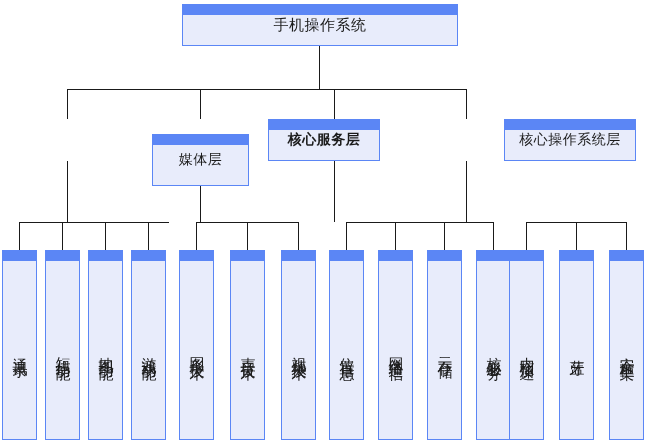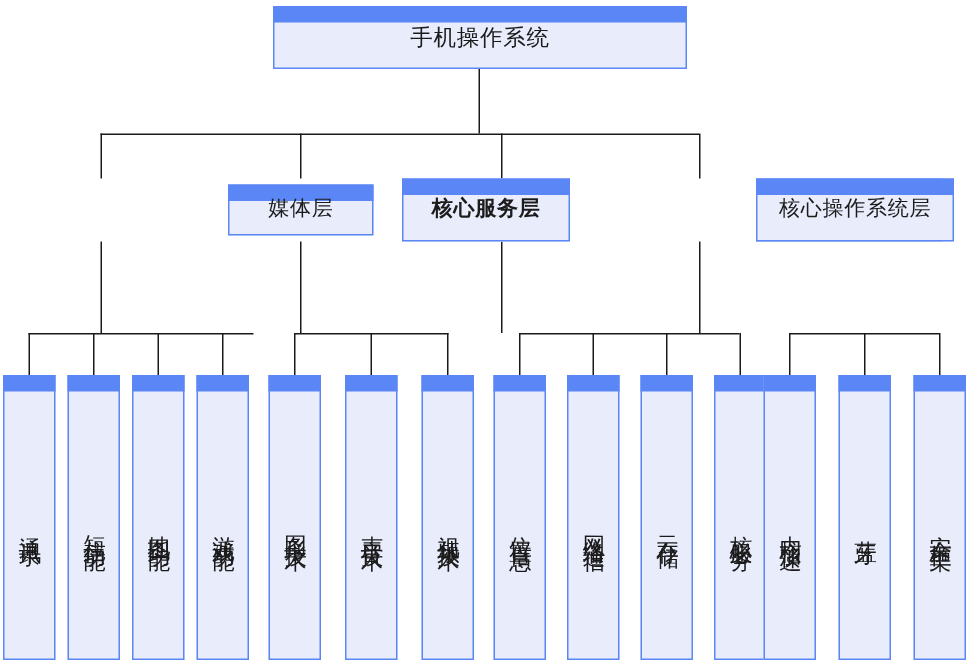--- a/index.html
+++ b/index.html
@@ -105,21 +105,21 @@
   <div class="line-h" style="left:526px; top:222px; width:100px;"></div>
   <div class="line-v" style="left:526px; top:222px; height:28px;"></div>
   <div class="line-v" style="left:576px; top:222px; height:28px;"></div>
   <div class="line-v" style="left:626px; top:222px; height:28px;"></div>
 
   <div class="node lvl1" style="left:182px; top:4px; width:276px; height:42px;">
     <span class="cap"></span>
     <span class="label">手机操作系统</span>
   </div>
 
-  <div class="node lvl2" style="left:152px; top:123px; width:97px; height:34px;">
+  <div class="node lvl2" style="left:152px; top:134px; width:97px; height:52px;">
     <span class="cap"></span>
     <span class="label">媒体层</span>
   </div>
   <div class="node lvl2" style="left:268px; top:119px; width:112px; height:42px;font-weight:bold;">
     <span class="cap"></span>
     <span class="label">核心服务层</span>
   </div>
   <div class="node lvl2" style="left:504px; top:119px; width:124px; height:42px; left:504px;"></div>
   <div class="node lvl2" style="left:504px; top:119px; width:132px; height:42px;">
     <span class="cap"></span>

